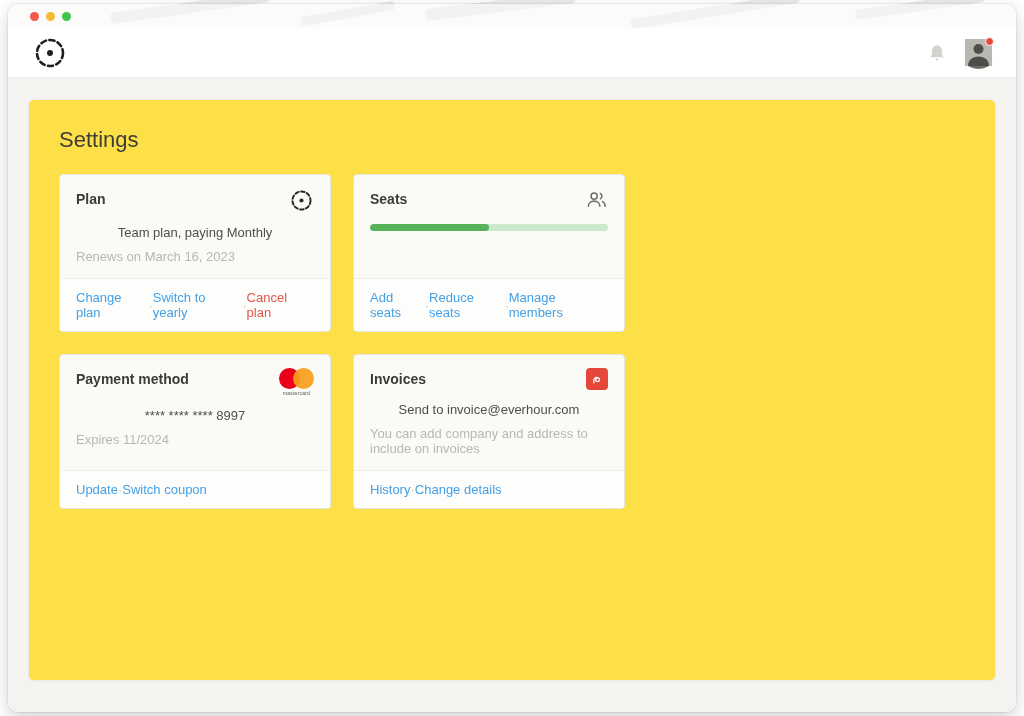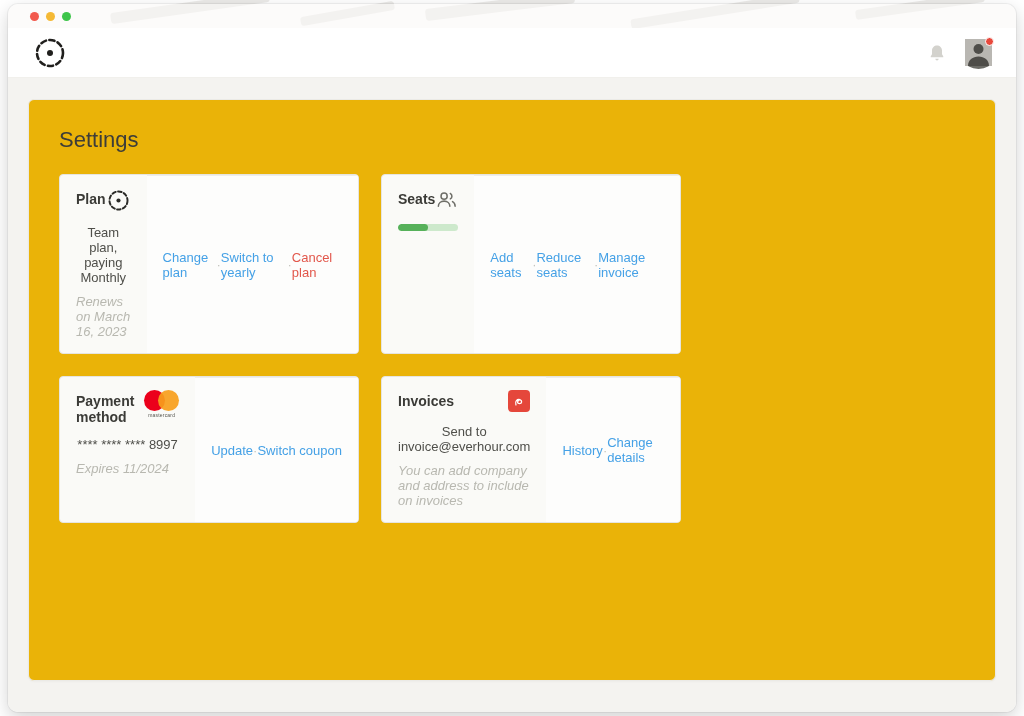--- a/index.html
+++ b/index.html
@@ -31,39 +31,39 @@
     padding:0 24px; border-bottom:1px solid #f1f0ec;
   }
   .appbar .spacer { flex:1; }
   .avatar-wrap { position:relative; width:27px; height:27px; margin-left:18px; cursor:pointer; }
   .avatar-circle { width:27px; height:27px; border-radius:50%; background:#6b6b66; overflow:hidden; }
   .badge { position:absolute; top:-2px; right:-2px; width:9px; height:9px; border-radius:50%; background:#e8483c; border:1.5px solid #fff; }
 
   .content { background:#f4f3f0; height:634px; position:relative; }
   .panel {
     position:absolute; left:20px; right:20px; top:21px; height:582px;
-    background:#eab308; border:1px solid #ebeae6; border-radius:6px;
+    background:#fde047; border:1px solid #ebeae6; border-radius:6px;
     box-shadow:0 1px 2px rgba(0,0,0,.03);
   }
   .panel-head { padding:27px 30px 0 30px; }
   .page-title { font-size:22px; color:#3d3d39; font-weight:500; }
   .tabs { display:flex; gap:26px; margin:16px -30px 0 -30px; padding:0 30px; border-bottom:1px solid #ececе8; border-bottom:1px solid #ececе8; border-bottom:1px solid #ececdishe; border-bottom:1px solid #ecece8; }
   .tab { font-size:13px; color:#4b4b46; padding-bottom:14px; cursor:pointer; white-space:nowrap; }
   .tab.active { border-bottom:2px solid #55b258; margin-bottom:-1px; color:#3a3a36; }
 
   .cards { display:flex; flex-wrap:wrap; gap:22px; padding:21px 30px; width:720px; }
   .card {
-    width:300px; border:1px solid #e6e5e0; border-radius:4px; overflow:hidden;
-    background:#fafaf7; display:flex; 
+    width:272px; border:1px solid #e6e5e0; border-radius:4px; overflow:hidden;
+    background:#fafaf7; display:flex; flex-direction:column;
   }
   .card-main { padding:13px 16px 14px 16px; flex:1; }
   .card-title-row { display:flex; justify-content:space-between; align-items:flex-start; }
   .card-title { font-size:14px; font-weight:700; color:#3b3b37; padding-top:3px; }
   .card-body { font-size:13px; color:#4f4f4a; margin-top:12px;text-align:center; }
-  .card-muted { font-size:13px; color:#b8b8b0; margin-top:9px;font-style:italic; }
+  .card-muted { font-size:13px; color:#b8b8b0; margin-top:9px; }
   .card-footer {
     background:#fdfdfc; border-top:1px solid #efeeea; padding:11px 16px;
     font-size:13px; display:flex; align-items:center; 
   }
   .link { color:#45a1e6; cursor:pointer; }
   .link.danger { color:#e2574b; }
   .sep { color:#c4c4bd; }
 
   .progress { height:7px; border-radius:4px; background:#cde9cc; margin-top:13px; overflow:hidden; }
   .progress-fill { height:100%; background:#56b15a; border-radius:4px; }
@@ -172,21 +172,21 @@
             </div>
             <div class="progress">
               <div class="progress-fill" style="width: 50%;"></div>
             </div>
           </div>
           <div class="card-footer">
             <span class="link">Add seats</span>
             <span class="sep">·</span>
             <span class="link">Reduce seats</span>
             <span class="sep">·</span>
-            <span class="link">Manage invoice</span>
+            <span class="link">Manage members</span>
           </div>
         </div>
 
         <div class="card">
           <div class="card-main">
             <div class="card-title-row">
               <span class="card-title">Payment method</span>
               <span class="mc">
                 <span class="mc-circles">
                     <i class="mc-red"></i>

